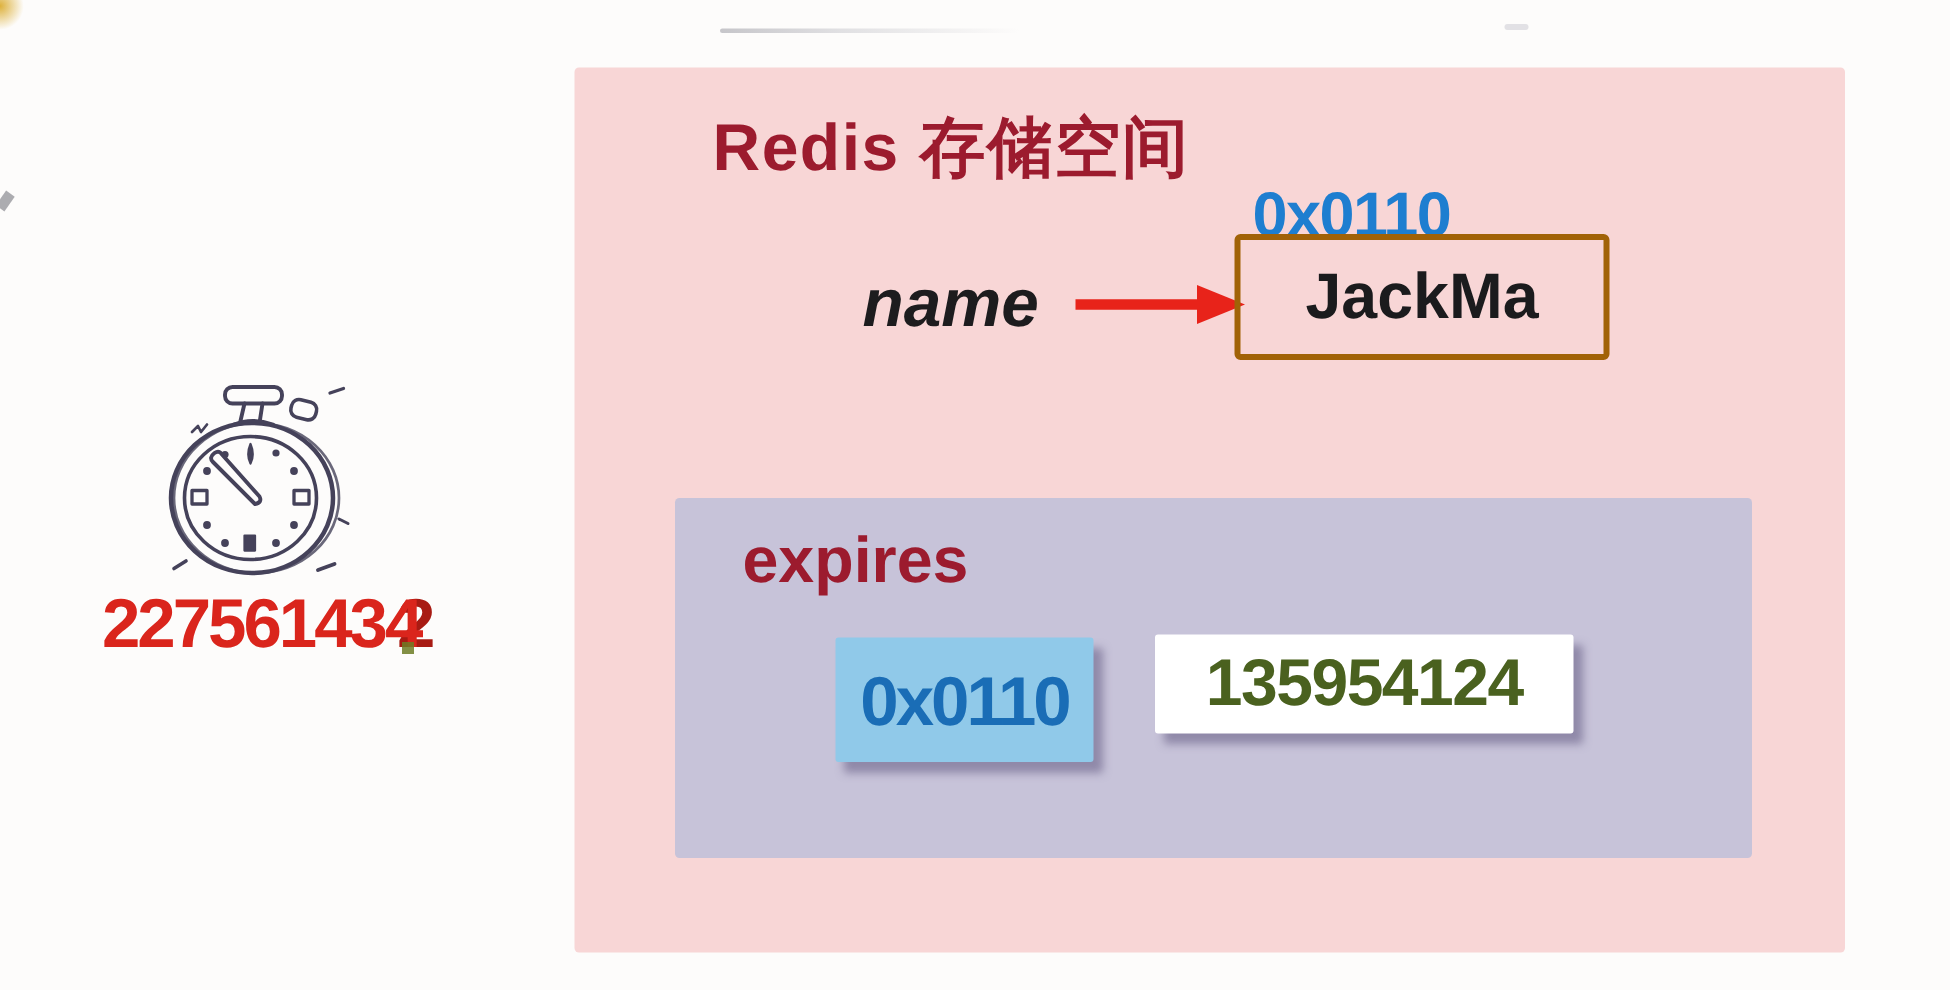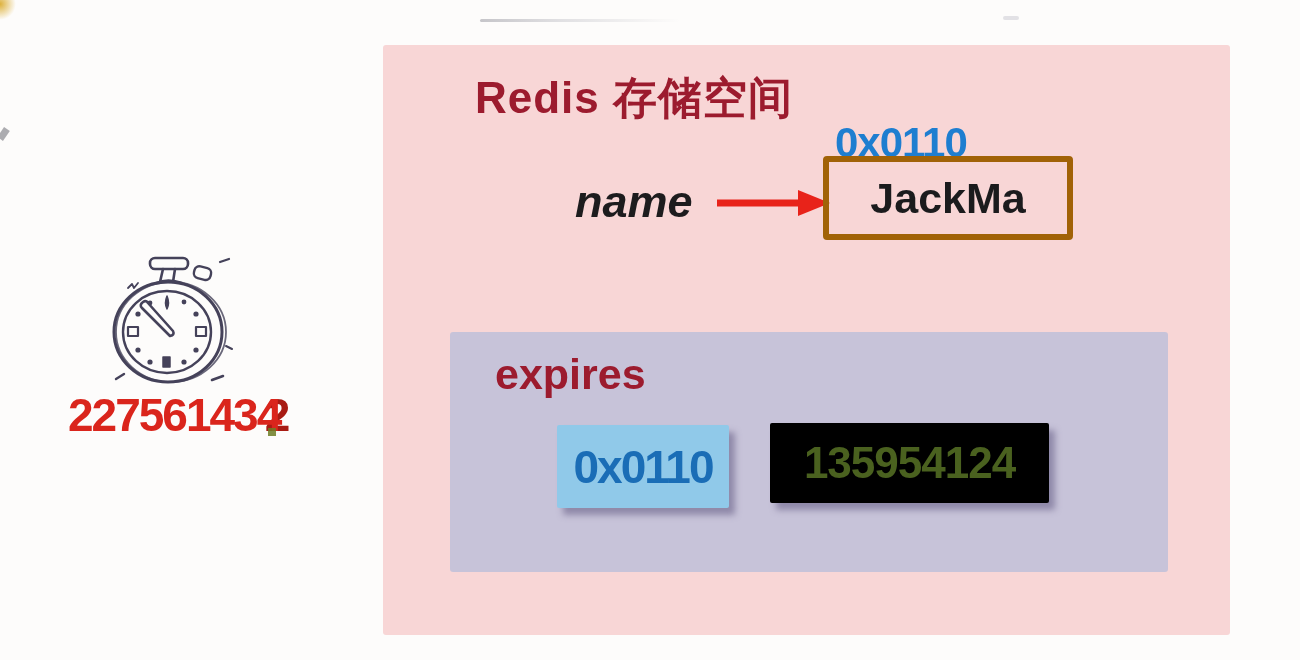--- a/index.html
+++ b/index.html
@@ -43,21 +43,21 @@
     position:absolute; left:452px; top:74px;
     font-size:42px; font-weight:bold; color:#1e7ed0; letter-spacing:-1px;
   }
   .name-label {
     position:absolute; left:192px; top:131px;
     font-size:45px; font-weight:bold; color:#1d1c1e;font-style:italic;
   }
   .arrow-svg { position:absolute; left:331px; top:142px; }
   .value-box {
     position:absolute; left:440px; top:111px; width:250px; height:84px;
-    box-sizing:border-box; border:6px solid #a16207; border-radius:4px;
+    box-sizing:border-box; border:4px solid #a16207; border-radius:4px;
     display:flex; align-items:center; justify-content:center;
   }
   .value-box span {
     font-size:43px; font-weight:bold; color:#1b1b1d; letter-spacing:0px;
   }
 
   
   .expires-panel {
     position:absolute; left:67px; top:287px; width:718px; height:240px;
     background:#c7c3d9; border-radius:3px;
@@ -66,21 +66,21 @@
     position:absolute; left:45px; top:18px;
     font-size:43px; font-weight:bold; color:#9c1b2e;text-align:center;
   }
   .chip {
     position:absolute; box-sizing:border-box; border-radius:2px;
     display:flex; align-items:center; justify-content:center;
     box-shadow:6px 7px 6px rgba(98,90,130,0.55);
   }
   .chip-blue { left:107px; top:93px; width:172px; height:83px; background:#90c9e9; }
   .chip-blue span { font-size:46px; font-weight:bold; color:#1a6db6; letter-spacing:-2px; }
-  .chip-green { left:320px; top:91px; width:279px; height:80px; background:#000000; }
+  .chip-green { left:320px; top:91px; width:279px; height:66px; background:#ffffff; }
   .chip-green span { font-size:44px; font-weight:bold; color:#4a611f; letter-spacing:-1px; }
 
   
   .stopwatch-svg { position:absolute; left:100px; top:250px; }
   .timer-value {
     position:absolute; left:68px; top:388px;
     font-size:46px; font-weight:bold; color:#da251c; letter-spacing:-2px;
     white-space:nowrap;
   }
   .overlap { position:relative; display:inline-block; }

